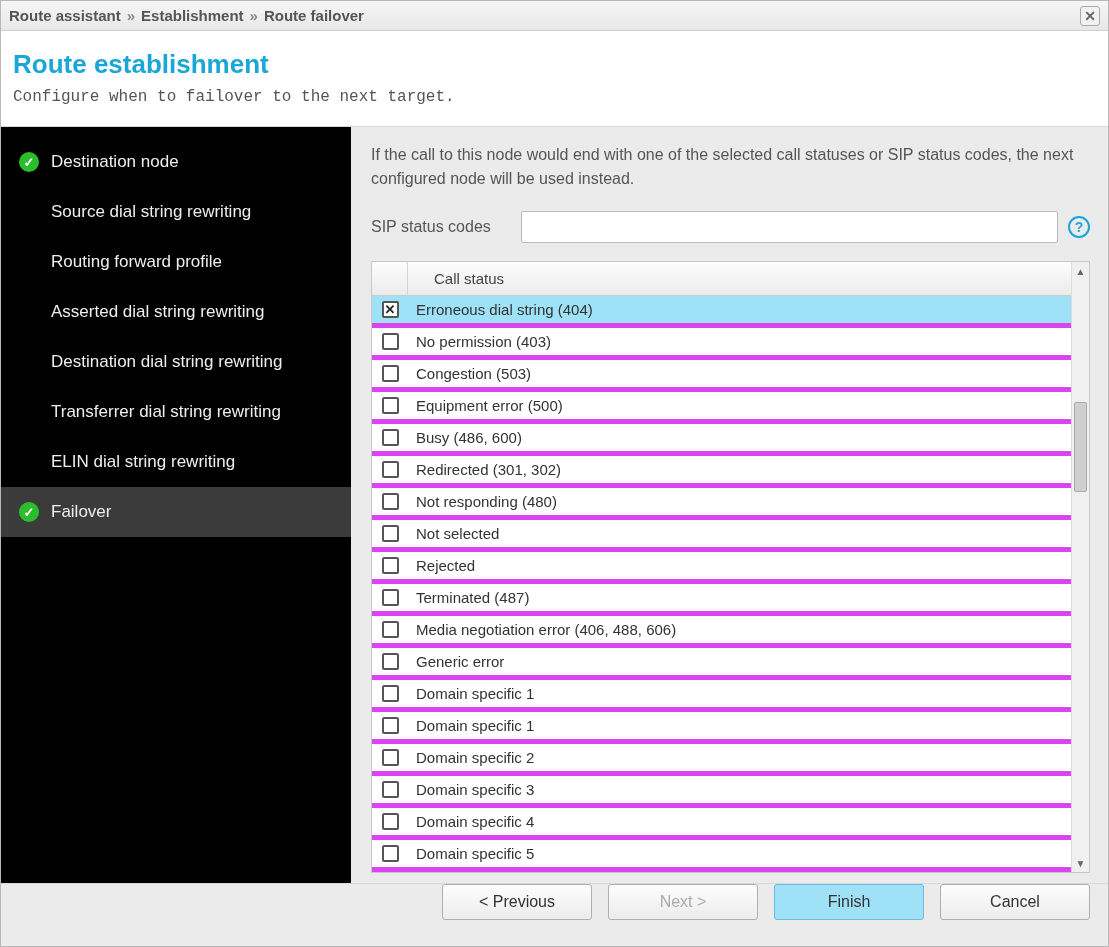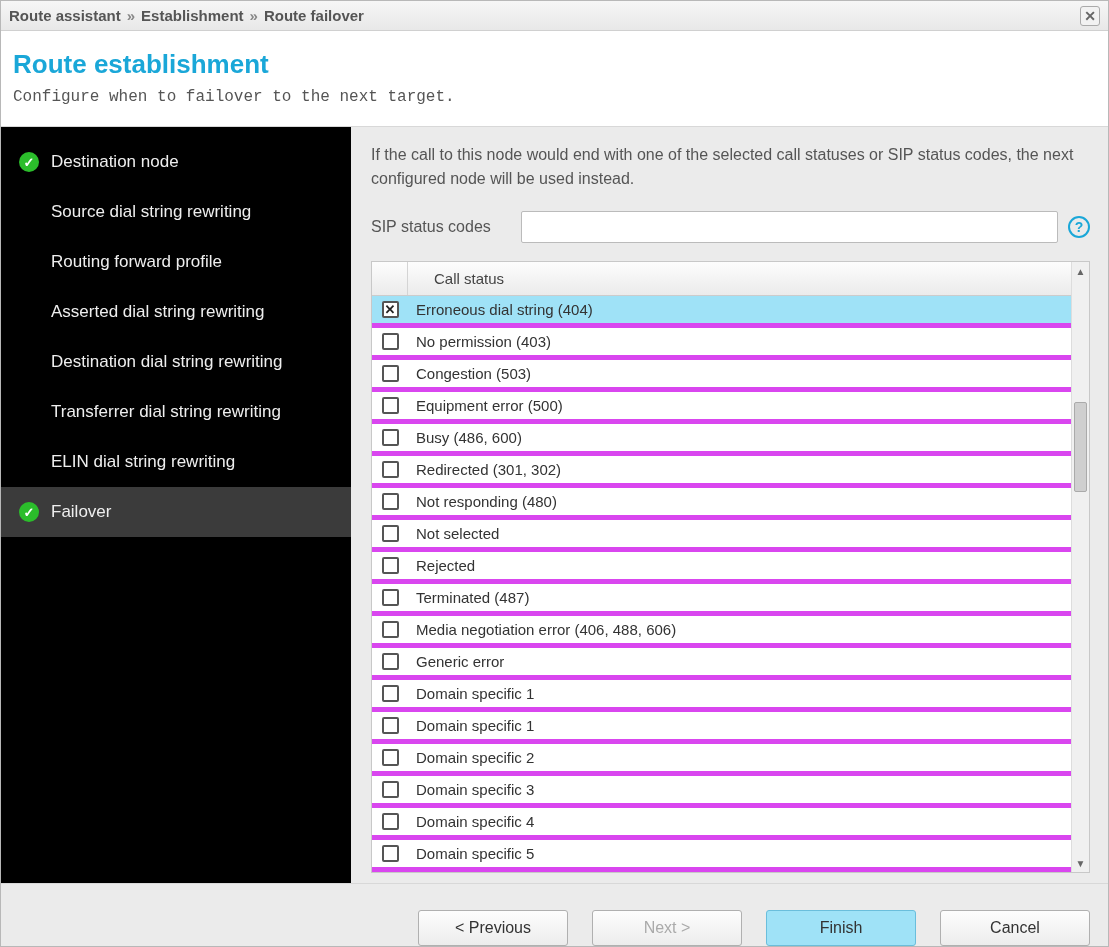--- a/index.html
+++ b/index.html
@@ -233,23 +233,23 @@
     top: 140px;
     height: 90px;
     background: #cfcfcf;
     border: 1px solid #aaa;
     border-radius: 2px;
   }
   .footer {
     height: 62px;
     background: #ebebeb;
     display: flex;
-    align-items: flex-end;
+    align-items: flex-start;
     justify-content: flex-end;
-    gap: 24px;
+    gap: 16px;
     padding: 0 18px;
   }
   .btn {
     min-width: 150px;
     height: 36px;
     border: 1px solid #b0b0b0;
     border-radius: 3px;
     background: linear-gradient(#fdfdfd,#ececec);
     font-size: 16px;
     color: #333;

